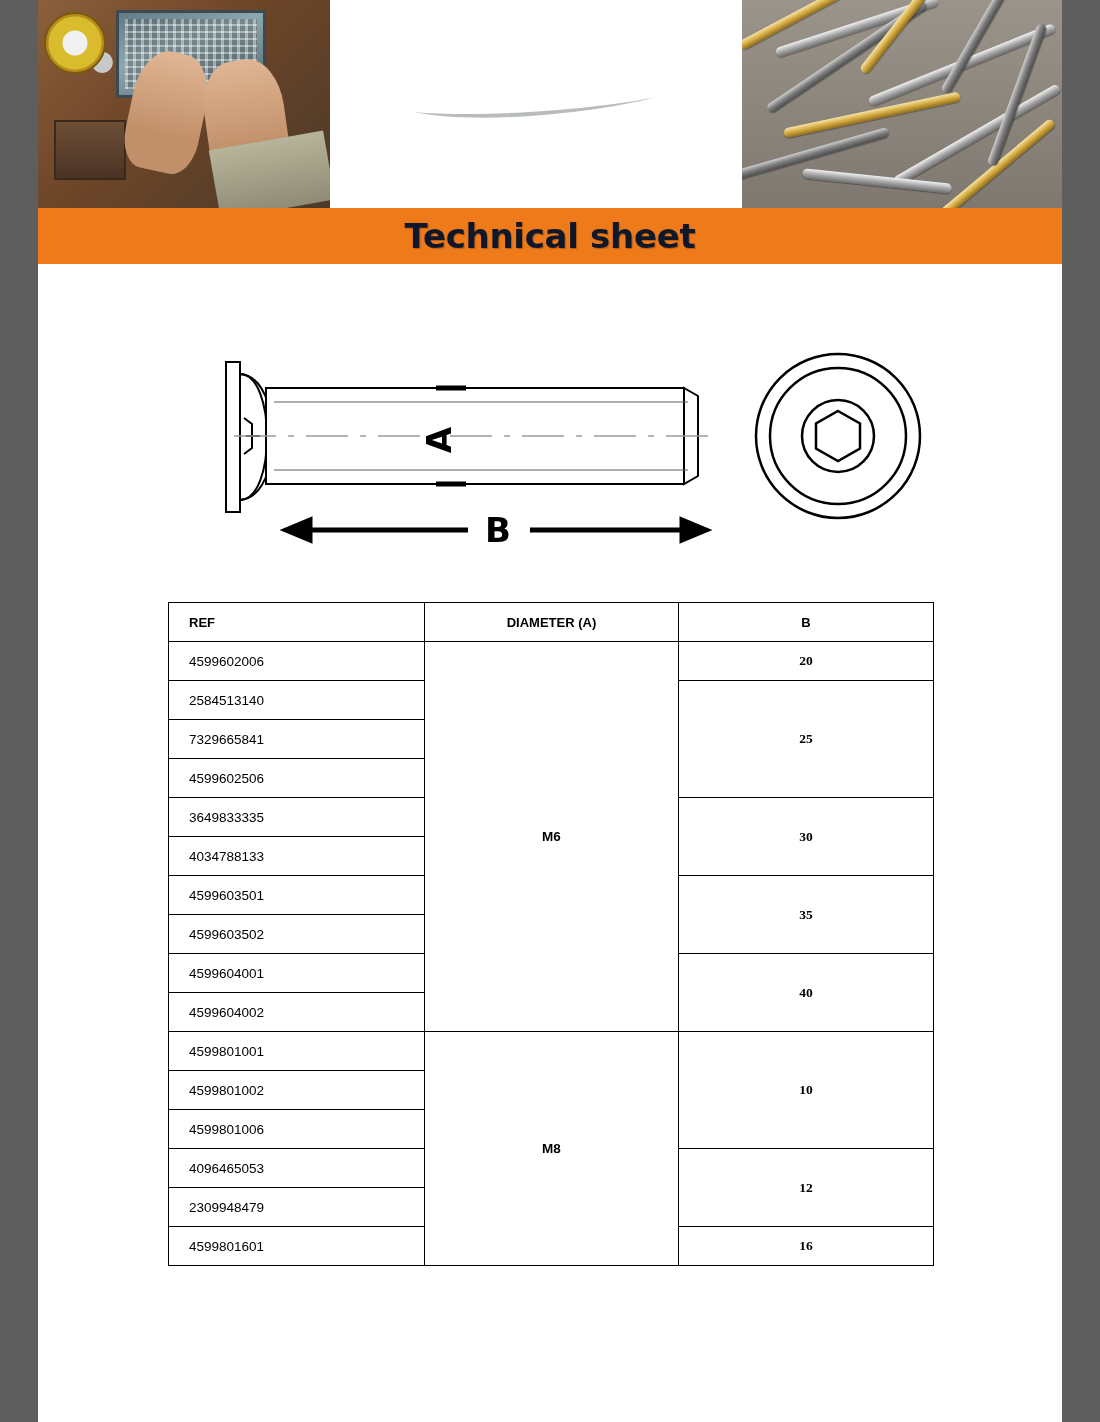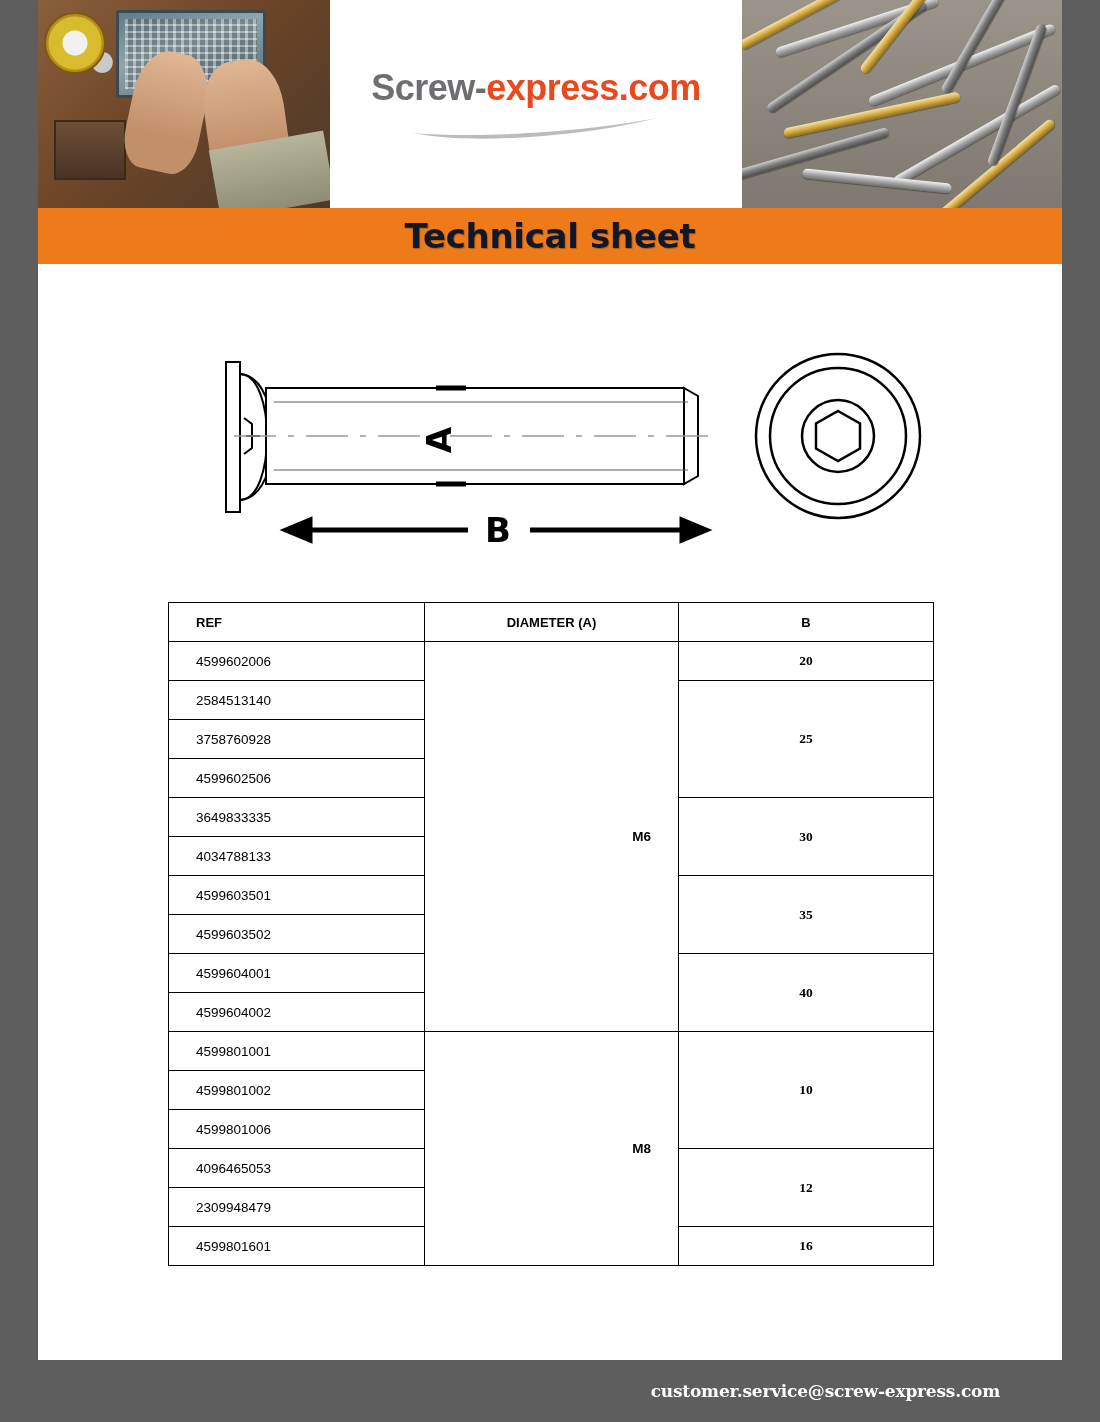--- a/index.html
+++ b/index.html
@@ -176,34 +176,34 @@
     width: 765px;
   }
   table.spec {
     border-collapse: collapse;
     width: 100%;
     table-layout: fixed;
   }
   table.spec td, table.spec th {
     border: 1.5px solid #000000;
     height: 39px;
-    padding: 0 27px;
+    padding: 0 20px;
     font-size: 13.5px;
     color: #000000;
     background: #ffffff;
   }
   table.spec th {
     font-weight: bold;
     font-size: 13px;
   }
   th.col-ref { width: 256px; text-align: left; font-weight: bold; }
   th.col-dia { width: 254px; text-align: center; }
   th.col-b   { width: 255px; text-align: center; font-size: 15px; }
   td.ref { text-align: left; font-weight: normal; font-size: 13px; }
-  td.dia { text-align: right; font-weight: bold; font-size: 17px; }
+  td.dia { text-align: center; font-weight: bold; font-size: 17px; }
   td.bval { text-align: center; font-weight: bold; font-size: 15px; font-family: Liberation Serif, serif; }
 
   
   .footer {
     position: absolute;
     left: 0;
     bottom: 0;
     width: 1100px;
     height: 62px;
     background: #5e5e5e;
@@ -243,23 +243,20 @@
         <div class="tape"></div>
         <div class="box1"></div>
         <div class="tray"></div>
         <div class="hand1"></div>
         <div class="hand2"></div>
         <div class="sleeve"></div>
       </div>
     </div>
 
     <div class="header-center">
-      <div class="logo-text">
-        <span class="logo-screw">Screw-</span><span class="logo-express">express.com</span>
-      </div>
       <svg class="logo-swoosh" viewBox="0 0 250 26">
         <path d="M2 18 C 60 30, 170 22, 246 3 C 180 16, 70 24, 2 18 Z" fill="#b9bcbe"></path>
       </svg>
     </div>
 
     <div class="header-img-right">
       <div class="photo-b">
         <div class="s sg" style="left:-10px; top:6px; width:150px; transform:rotate(-28deg);"></div>
         <div class="s" style="left:30px; top:22px; width:170px; transform:rotate(-18deg);"></div>
         <div class="s sd" style="left:10px; top:52px; width:190px; transform:rotate(-34deg);"></div>
@@ -344,21 +341,21 @@
           <tr>
             <td class="ref">4599602006</td>
             <td class="dia" rowspan="10">M6</td>
             <td class="bval" rowspan="1">20</td>
           </tr>
           <tr>
             <td class="ref">2584513140</td>
             <td class="bval" rowspan="3">25</td>
           </tr>
           <tr>
-            <td class="ref">3758760928</td>
+            <td class="ref">7329665841</td>
           </tr>
           <tr>
             <td class="ref">4599602506</td>
           </tr>
           <tr>
             <td class="ref">3649833335</td>
             <td class="bval" rowspan="2">30</td>
           </tr>
           <tr>
             <td class="ref">4034788133</td>
@@ -397,17 +394,14 @@
           </tr>
           <tr>
             <td class="ref">4599801601</td>
             <td class="bval" rowspan="1">16</td>
           </tr>
         </tbody>
     </table>
   </div>
 
   <div class="footer-white-strip"></div>
-  <div class="footer">
-    <div class="footer-mail">customer.service@screw-express.com</div>
-  </div>
 
 </div>
 
 </body></html>

